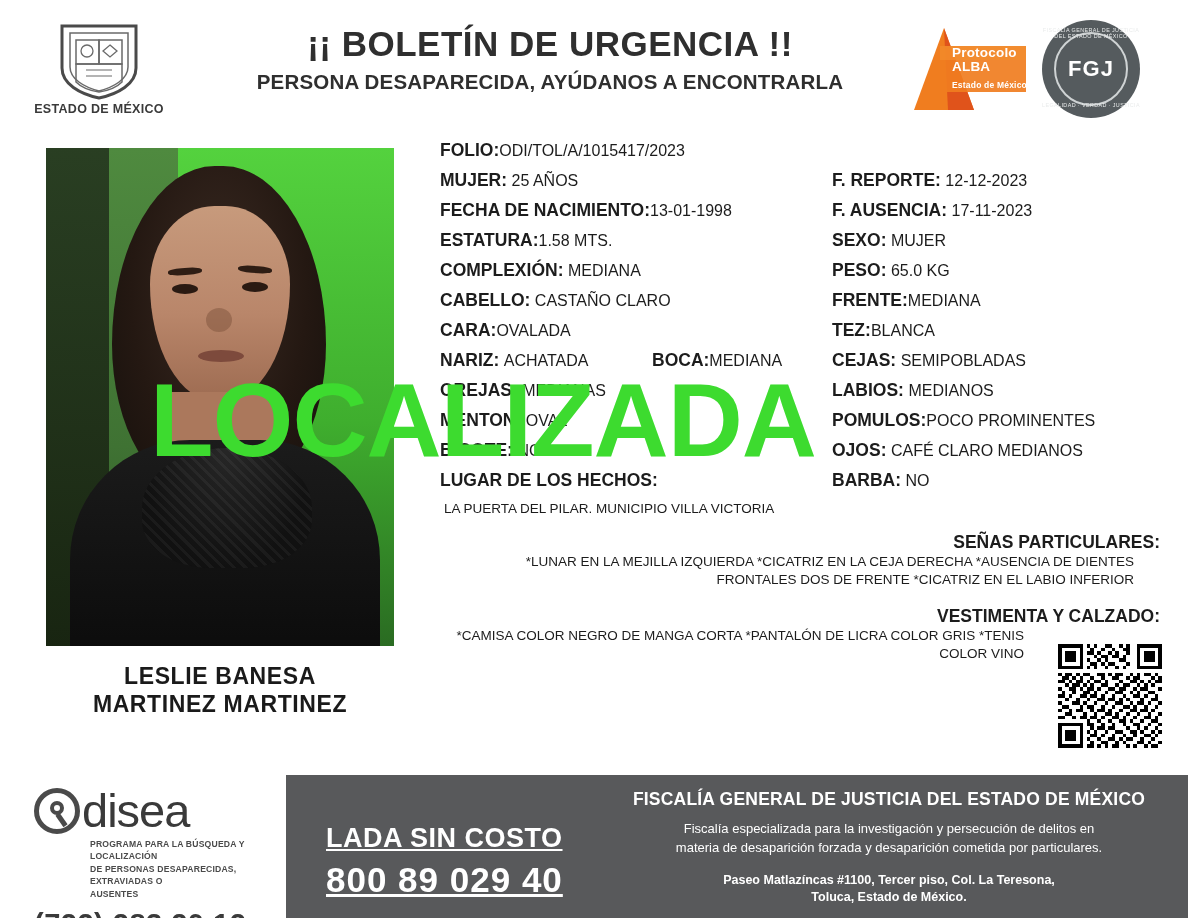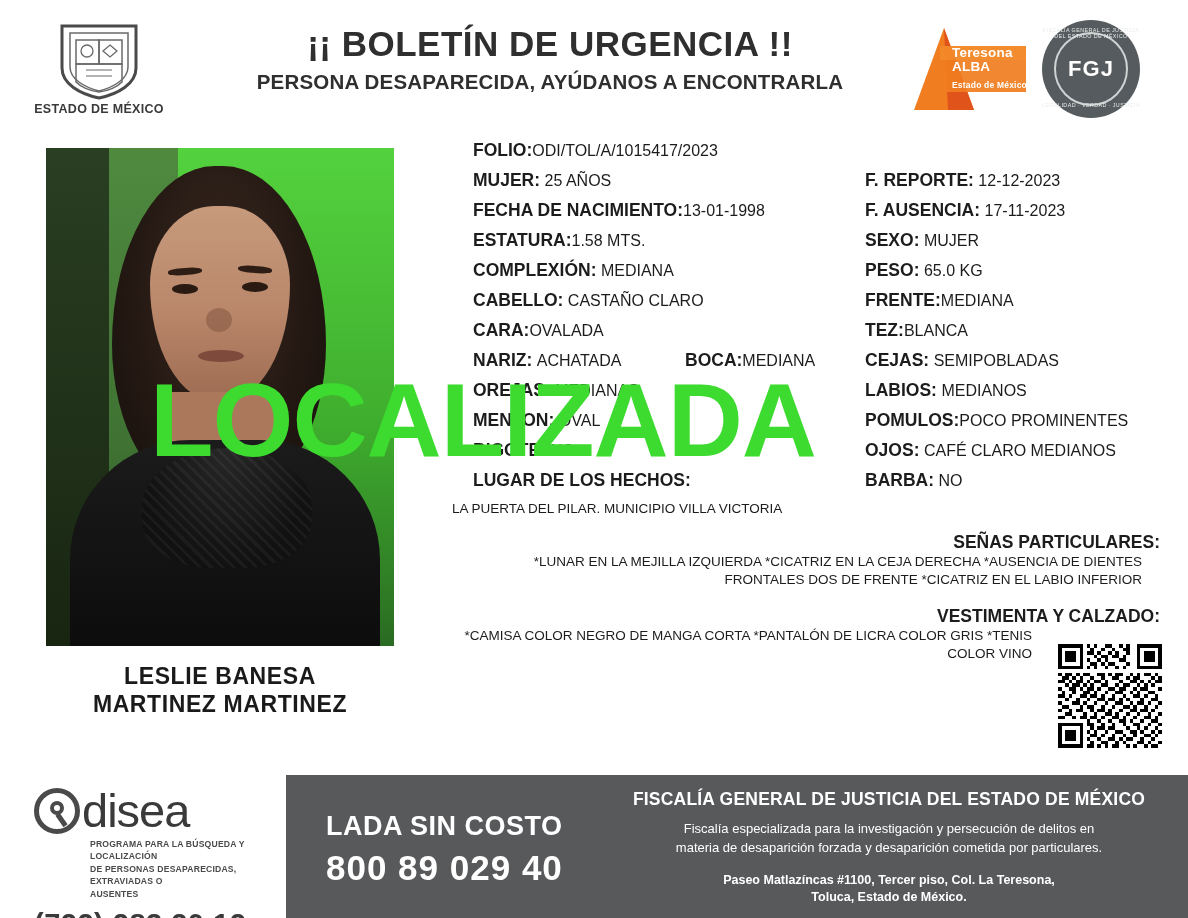--- a/index.html
+++ b/index.html
@@ -115,28 +115,28 @@
     border-radius: 50% 50% 40% 40%;
     opacity: .85;
   }
   .name-block {
     position: absolute; left: 46px; top: 662px; width: 348px; text-align: center;
     font-size: 23px; font-weight: bold; color: #1a1a1a; line-height: 1.22; letter-spacing: .6px;
   }
 
   
   .data { position: absolute; left: 440px; top: 140px; width: 720px; }
-  .row { position: relative; height: 30px; margin-left: 33px; }
+  .row { position: relative; height: 30px; }
   .lbl { font-weight: bold; font-size: 17.5px; color: #1c1c1c; }
   .val { font-size: 16px; color: #1c1c1c; }
   .col-left { position: absolute; left: 0; top: 0; }
   .col-right { position: absolute; left: 392px; top: 0; white-space: nowrap; }
   .col-mid { position: absolute; left: 212px; top: 0; }
   .block-title { font-weight: bold; font-size: 17.5px; color: #1c1c1c; }
-  .block-text { font-size: 13.5px; color: #1c1c1c; line-height: 1.35; margin-left: 12px; }
+  .block-text { font-size: 13.5px; color: #1c1c1c; line-height: 1.35; margin-left: 4px; }
 
   .sec { margin-top: 2px; text-align: right; }
 
   
   .localizada {
     position: absolute; left: 150px; top: 368px; width: 1040px;
     font-size: 104px; font-weight: bold; letter-spacing: -1px;
     color: #3ddb2f; line-height: 1; white-space: nowrap;
     pointer-events: none;
   }
@@ -166,21 +166,21 @@
   .disea-sub {
     font-size: 8.6px; font-weight: bold; color: #4a4a4a; letter-spacing: .2px;
     line-height: 1.45; margin-top: 4px; margin-left: 56px;
   }
   .disea-phone {
     font-size: 29px; font-weight: bold; color: #3a3a3a; margin-top: 8px; letter-spacing: .5px;
   }
   .grayband {
     position: absolute; left: 286px; top: 0; width: 902px; height: 143px; background: #58595b;
   }
-  .lada { position: absolute; left: 40px; top: 36px; width: 300px; color: #fff; }
+  .lada { position: absolute; left: 40px; top: 48px; width: 300px; color: #fff; text-decoration: underline; }
   .lada .t { font-size: 27px; font-weight: bold; letter-spacing: .5px; }
   .lada .n { font-size: 35px; font-weight: bold; letter-spacing: 1px; margin-top: 6px; }
   .fisc { position: absolute; left: 320px; top: 14px; width: 566px; color: #fff; text-align: center; }
   .fisc .f1 { font-size: 17.5px; font-weight: bold; letter-spacing: .2px; }
   .fisc .f2 { font-size: 13px; line-height: 1.45; margin-top: 10px; }
   .fisc .f3 { font-size: 12.5px; font-weight: bold; line-height: 1.4; margin-top: 14px; }
 </style>
 </head>
 <body>
 
@@ -209,21 +209,21 @@
 
   <div class="alba">
     <svg class="alba-arrow" width="130" height="98" viewBox="0 0 130 98">
       <path d="M14 92 L44 10 L74 92 Z" fill="#f07d1f"></path>
       <path d="M44 10 L74 92 L48 92 Z" fill="#e0531b"></path>
       <rect x="36" y="30" width="94" height="42" fill="#f07d1f" opacity="0"></rect>
       <path d="M40 28 L126 28 L126 74 L40 74 Z" fill="#f07d1f" opacity="0.92"></path>
       <path d="M40 28 L126 28 L126 42 L40 42 Z" fill="#f4902f" opacity="0.6"></path>
     </svg>
     <div class="alba-text">
-      <div>Teresona</div>
+      <div>Protocolo</div>
       <div>ALBA</div>
     </div>
     <div class="alba-sub">Estado de México</div>
   </div>
 
   <div class="fgj">
     <div class="ring">
       <div class="inner">FGJ</div>
     </div>
     <div class="ring-top">FISCALÍA GENERAL DE JUSTICIA DEL ESTADO DE MÉXICO</div>

